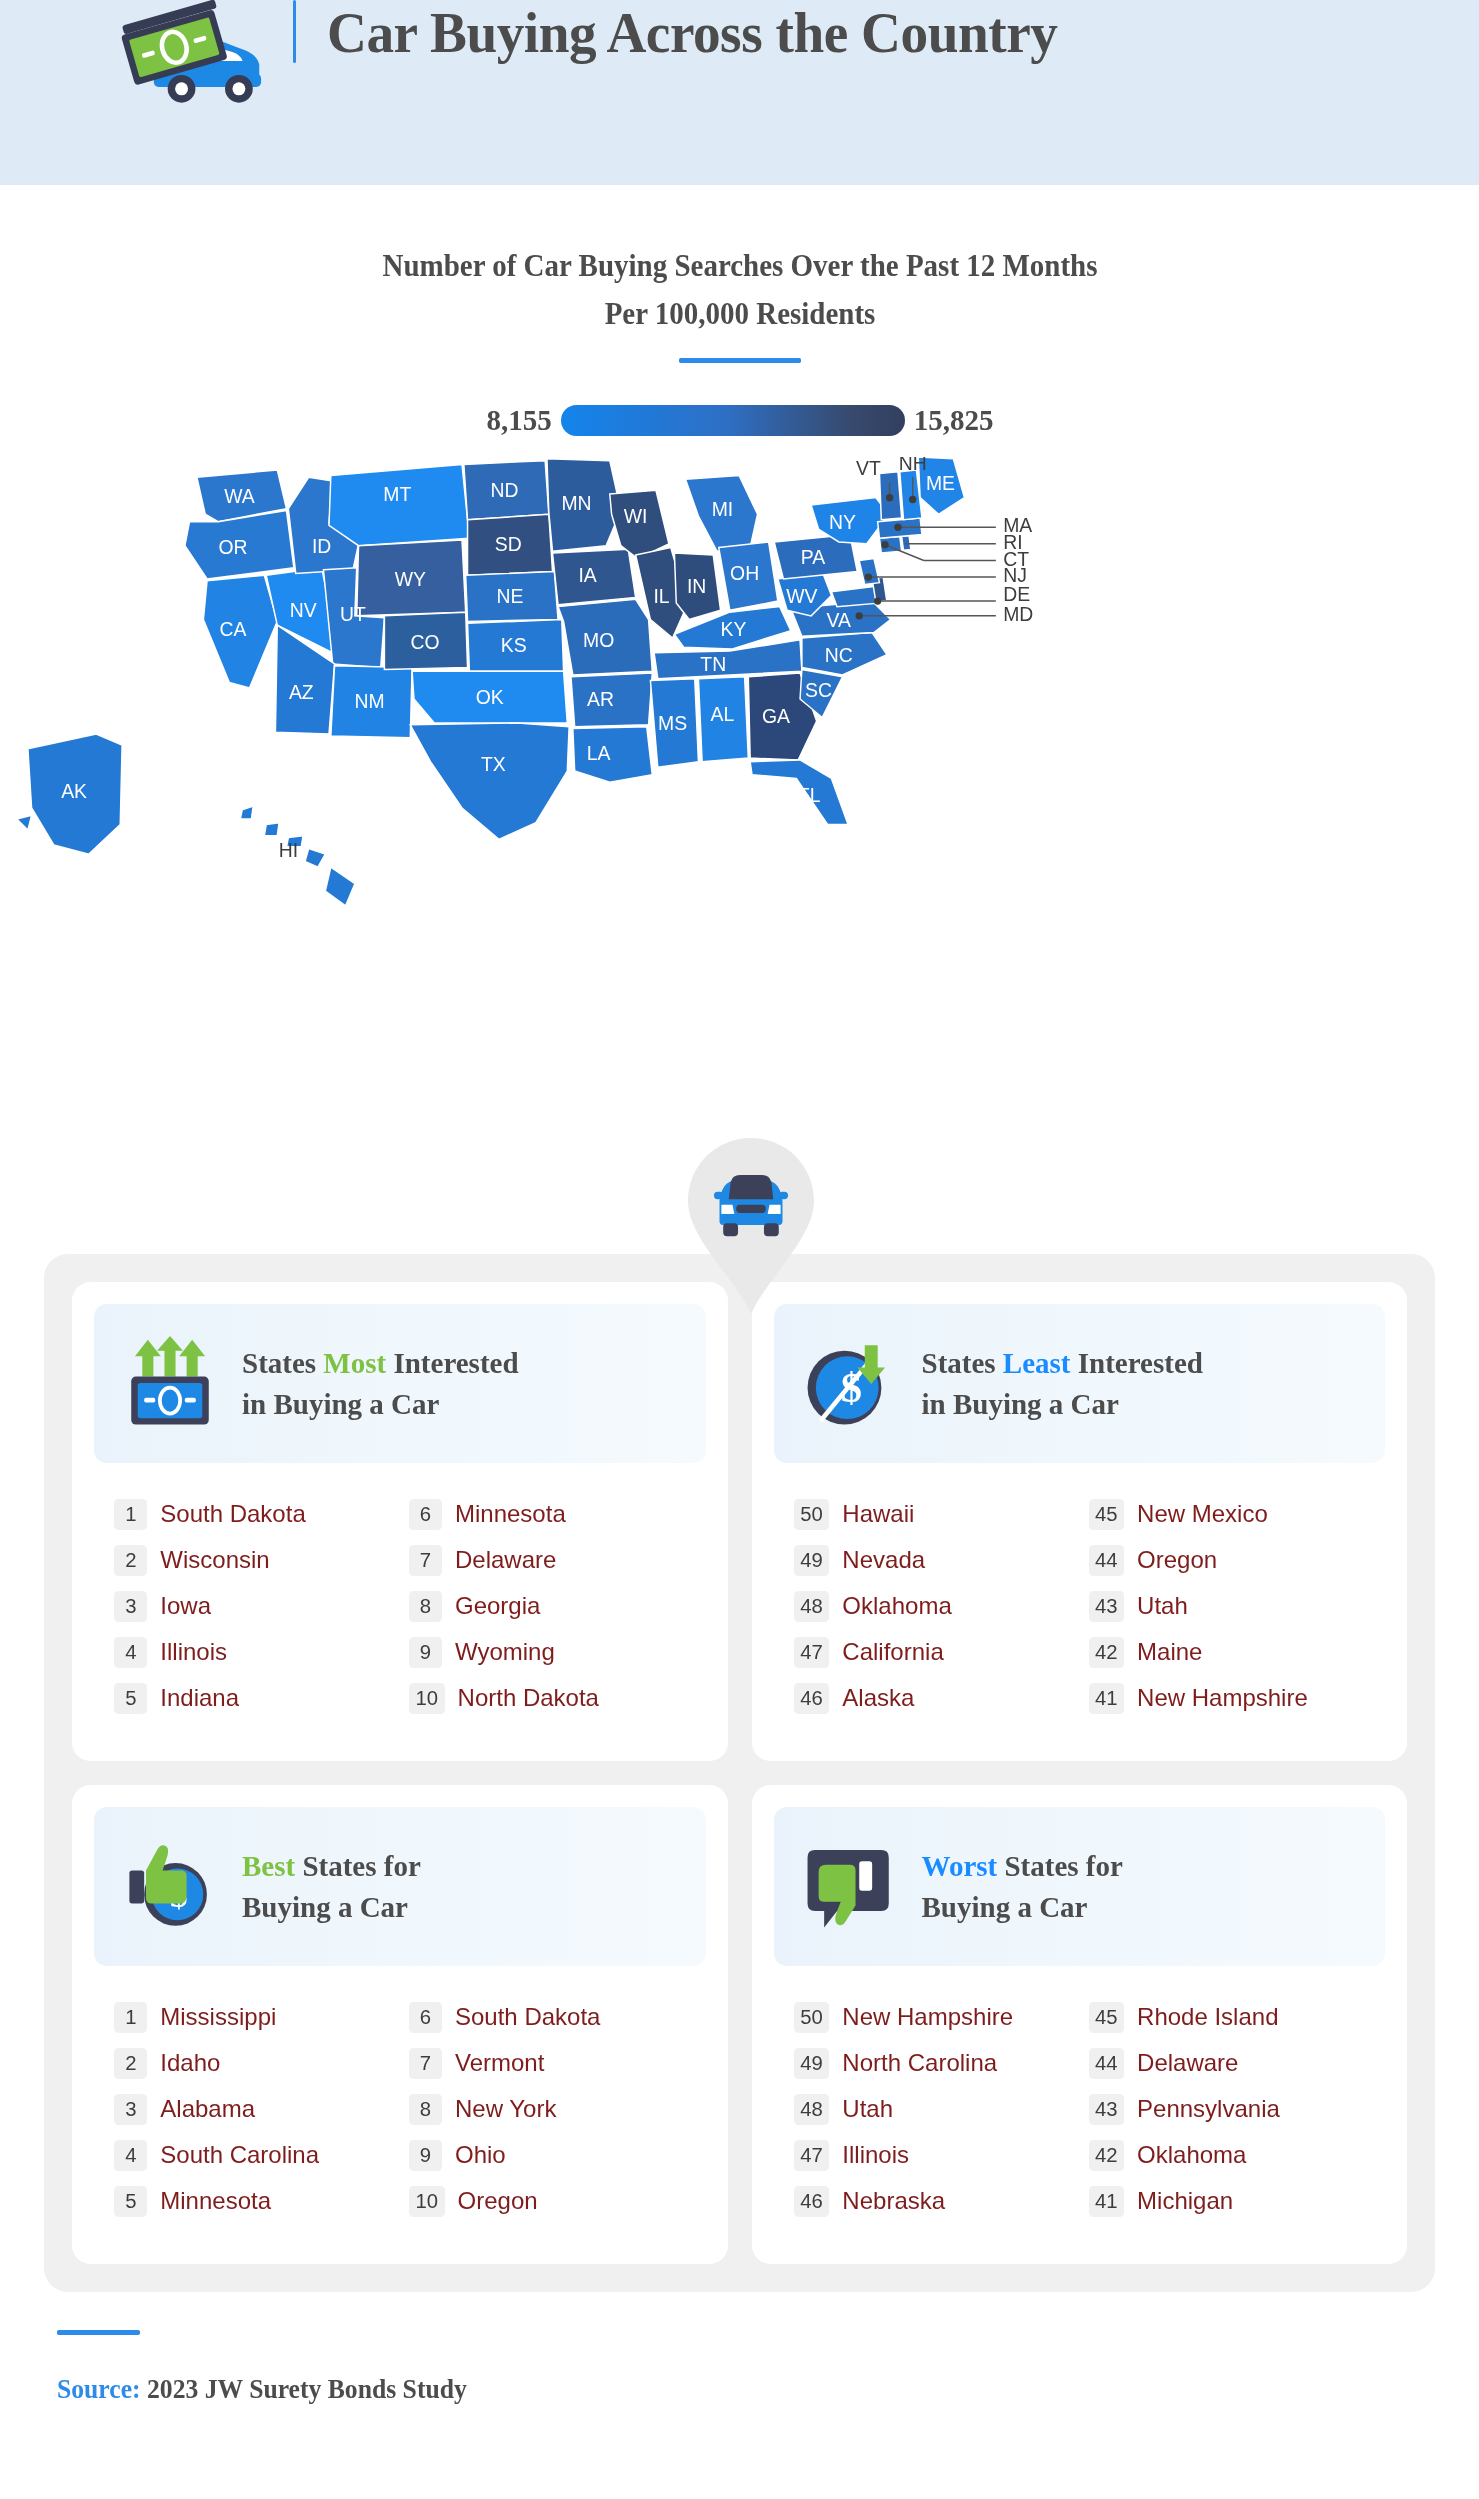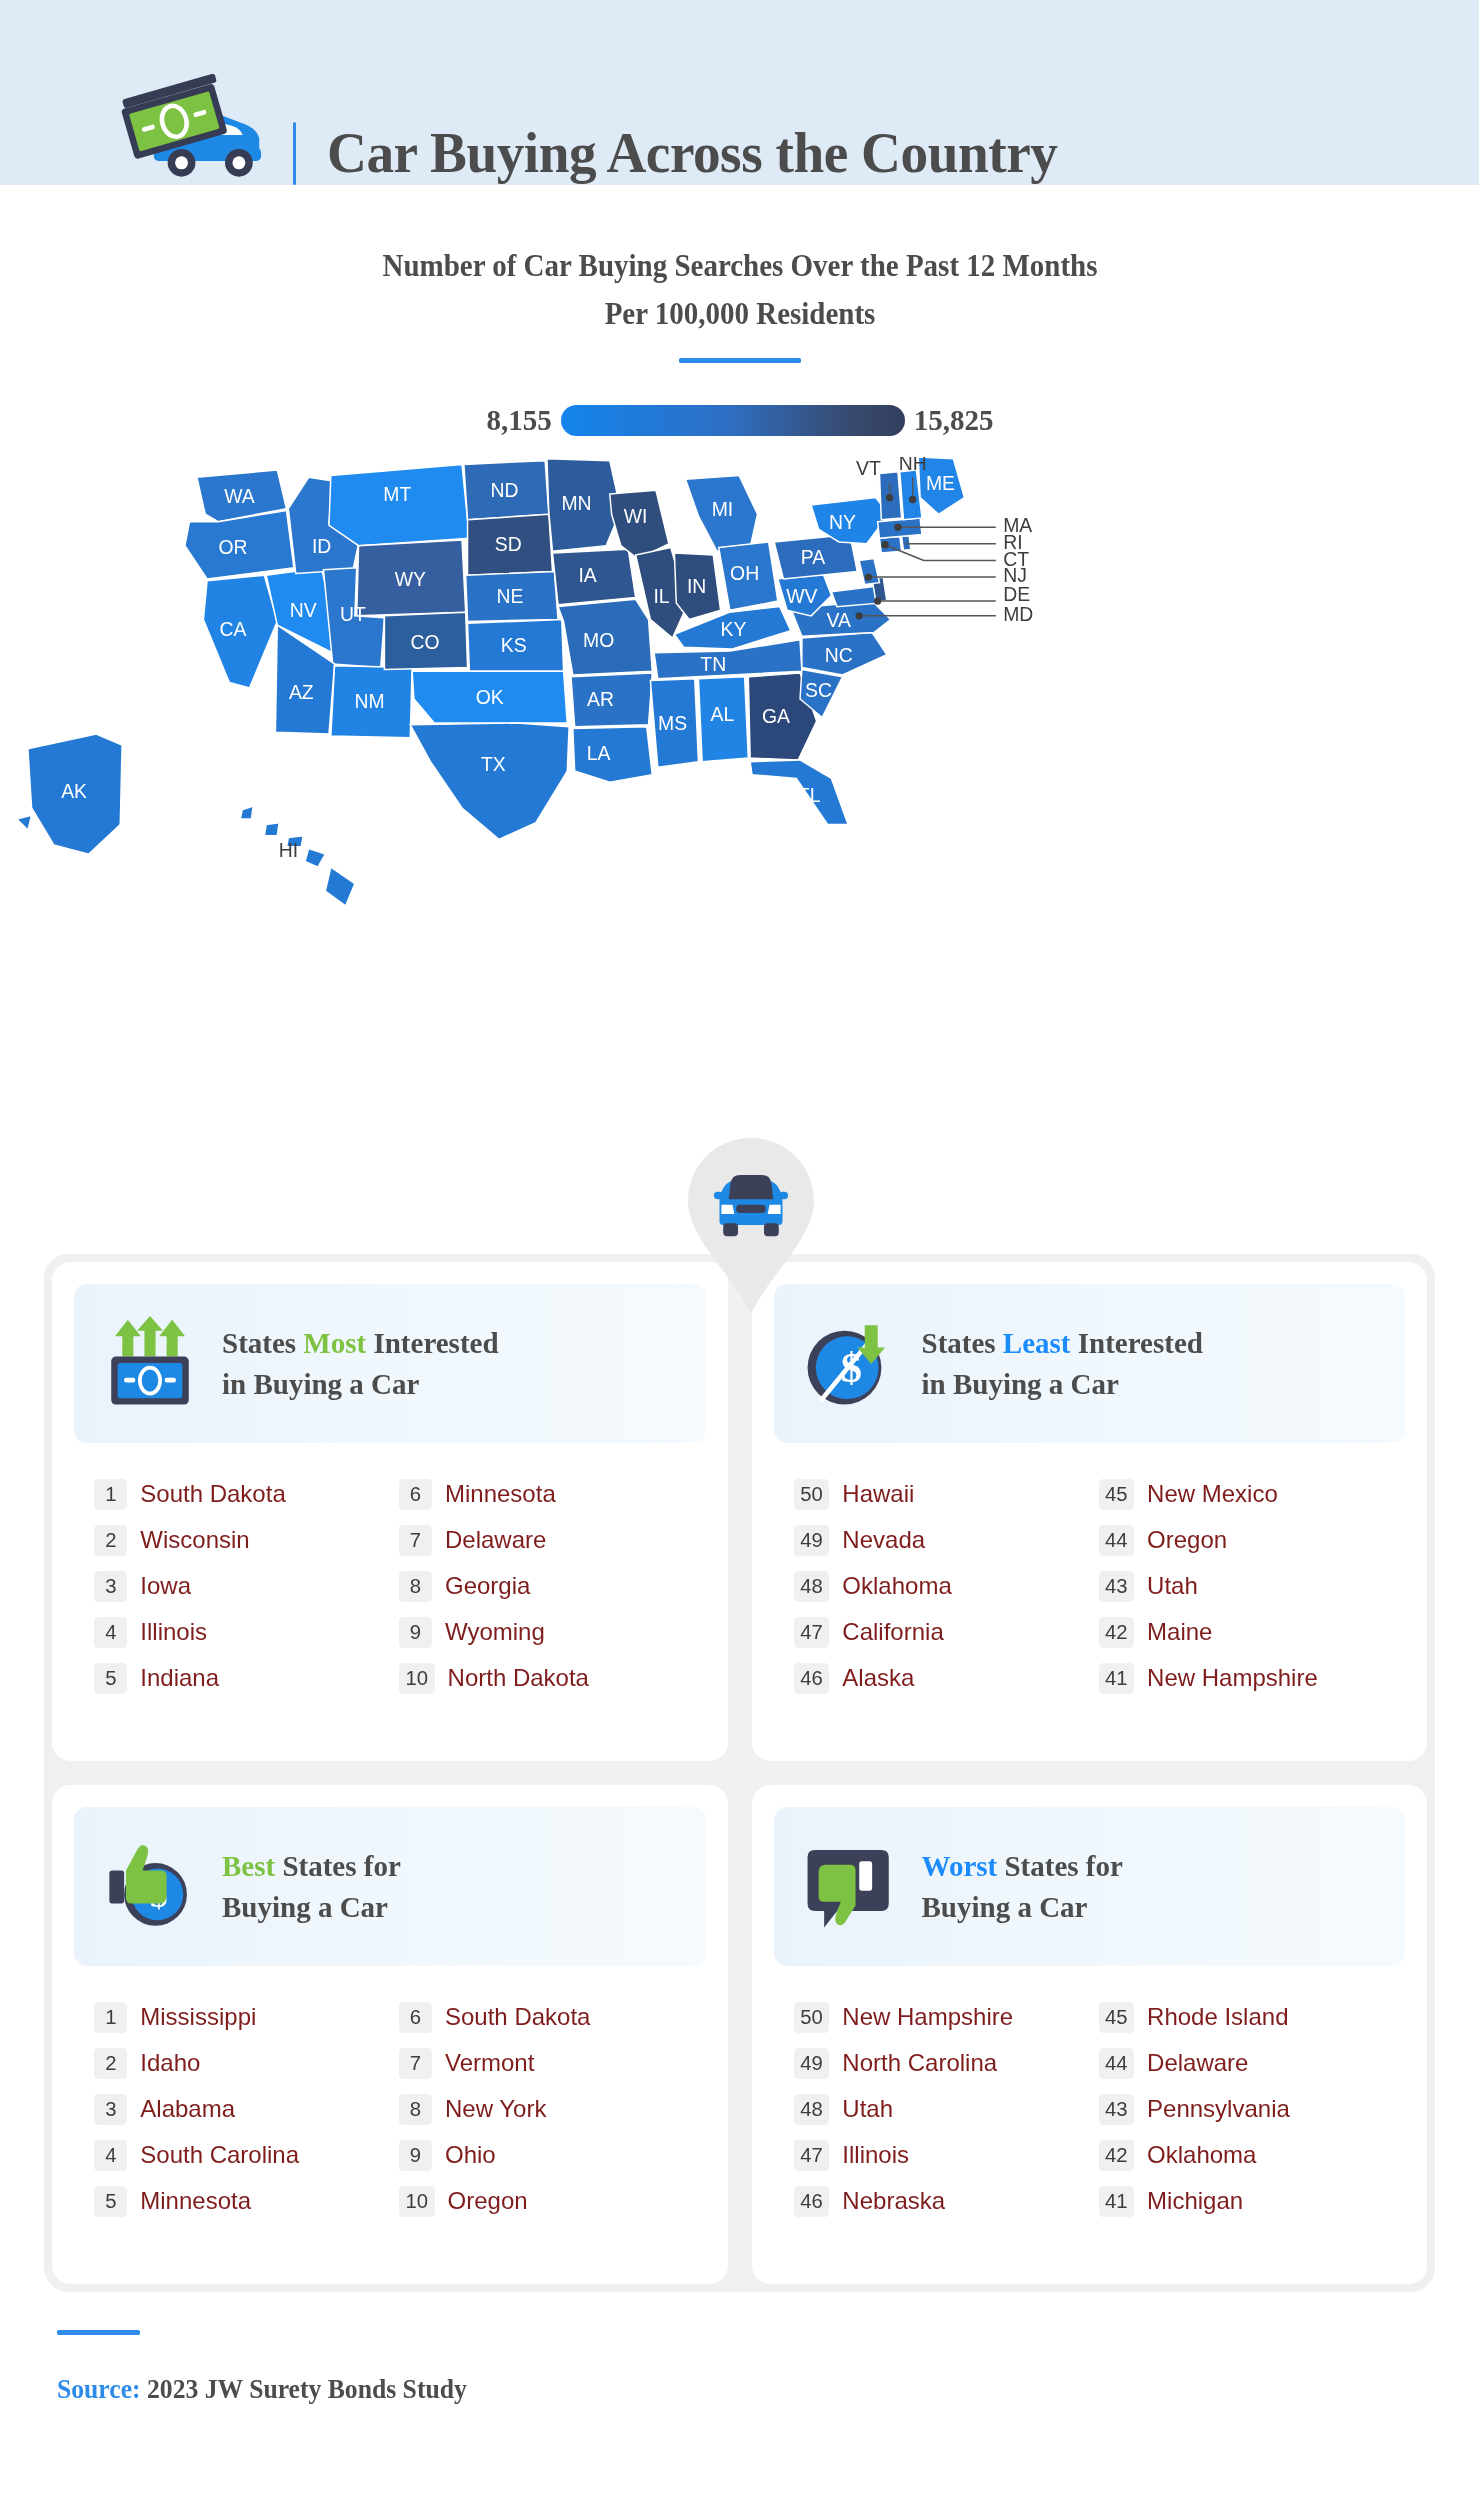--- a/index.html
+++ b/index.html
@@ -10,21 +10,21 @@
     color: #414141;
     position: relative;
     overflow: hidden;
   }
 
   
   .header {
     height: 185px;
     background: #DEEBF7;
     display: flex;
-    align-items: flex-end;
+    align-items: flex-start;
     padding-left: 102px;
   }
   .header-icon { width: 185px; height: 111px; flex: none; }
   .header-rule {
     width: 3.7px; height: 63px; background: #2F8BEA;
     margin: 0 31px 0 5.5px; border-radius: 1.8px; flex: none;
   }
   .header-title {
     font-family: "Liberation Serif", serif;
     font-weight: bold;
@@ -87,21 +87,21 @@
   }
 
   
   .panel {
     position: absolute; left: 44px; top: 1254px;
     width: 1391px; height: 1038px;
     background: #F0F0F0; border-radius: 24px;
   }
   .cards {
     position: absolute; left: 0; top: 0; width: 100%; height: 100%;
-    padding: 8px; display: grid;
+    padding: 28px; display: grid;
     grid-template-columns: 1fr 1fr; grid-template-rows: 1fr 1fr;
     gap: 24px;
   }
   .card {
     background: #ffffff; border-radius: 18.5px; padding: 22px 22px 18.5px;
     display: flex; flex-direction: column;
   }
   .card-head {
     background: linear-gradient(90deg, #EAF3FB 0%, #F1F8FD 55%, #F4FAFE 100%);
     border-radius: 13px;

